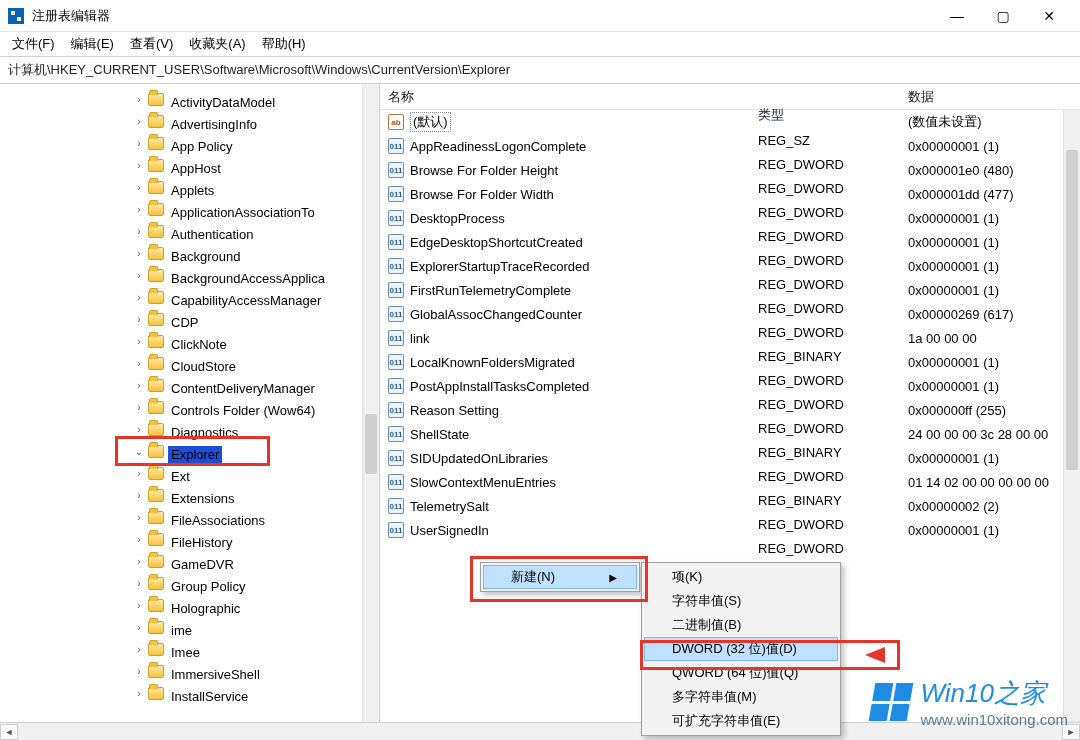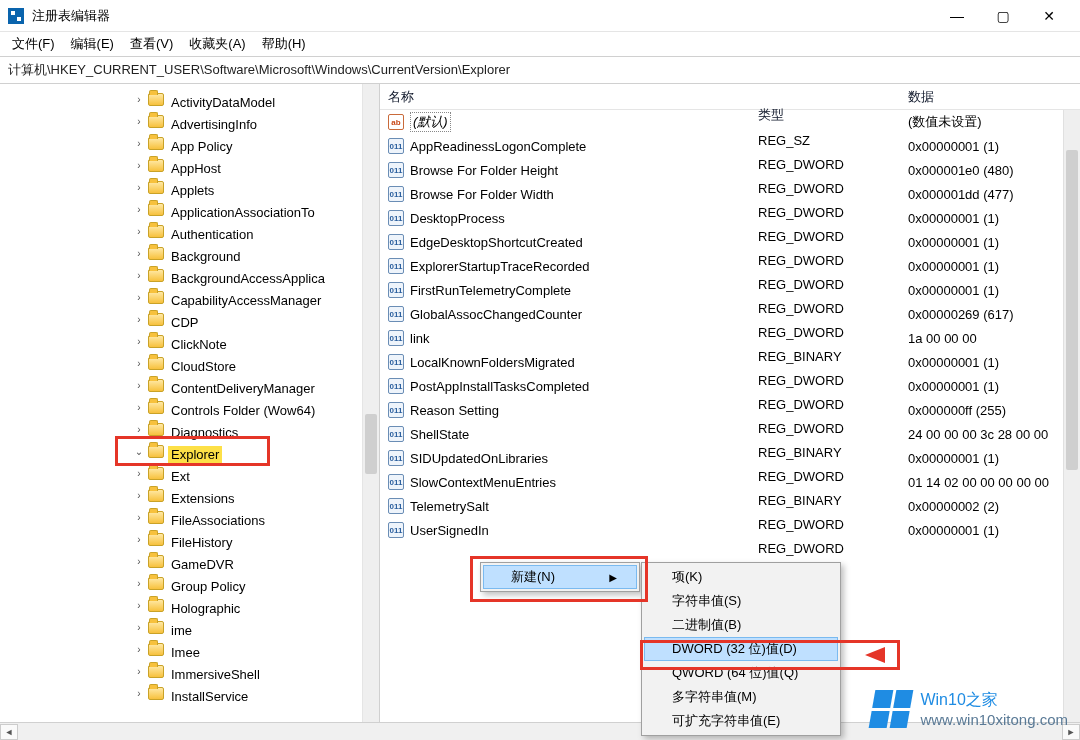--- a/index.html
+++ b/index.html
@@ -112,21 +112,21 @@
     content:"";
     position:absolute;
     left:0; top:-4px;
     width:7px; height:4px;
     background:#f7c13d;
     border:1px solid #c9a227;
     border-bottom:none;
     border-radius:2px 2px 0 0;
   }
   .tree-row .label { padding: 1px 3px; margin-top: 7px; }
-  .tree-row.selected .label { background:#fde047; }
+  .tree-row.selected .label { background:#1d4ed8; }
   
   .values-header {
     display:flex;
     height:26px;
     align-items:center;
     border-bottom:1px solid #e5e5e5;
     font-size:13px;
     color:#0f172a;
   }
   .values-header .col { padding:4px 8px; }
@@ -152,21 +152,20 @@
     border-radius:2px;
   }
   .val-icon.str {
     border-color:#c96a3a;
     background:#fff;
     color:#c94a1a;
   }
   .default-frame {
     border:1px dotted #888;
     padding:0 2px;
-    font-style:italic;
   }
   
   .scrollbar-footer {
     height:18px;
     border-top:1px solid #d0d0d0;
     background:#f0f0f0;
     display:flex;
     align-items:center;
   }
   .sb-arrow {
@@ -236,21 +235,21 @@
   }
   .winlogo {
     width:38px; height:38px;
     display:grid;
     grid-template-columns:1fr 1fr;
     grid-template-rows:1fr 1fr;
     gap:3px;
     transform:skewX(-10deg);
   }
   .winlogo div { background:#1f8ce3; }
-  .wm-text .big { font-size:16px; font-weight:600; color:#0f5fa8; }
+  .wm-text .big { font-size:26px; font-weight:600; color:#0f5fa8;font-style:italic; }
   .wm-text .big span { font-weight:400; color:#1f8ce3; }
   .wm-text .small { font-size:15px; color:#5a7a96; }
   .tree .vscroll {
     position:absolute;
     right:0; top:0; bottom:0;
     width:17px;
     background:#efefef;
     border-left:1px solid #e5e5e5;
   }
   .tree .vscroll .thumb {

